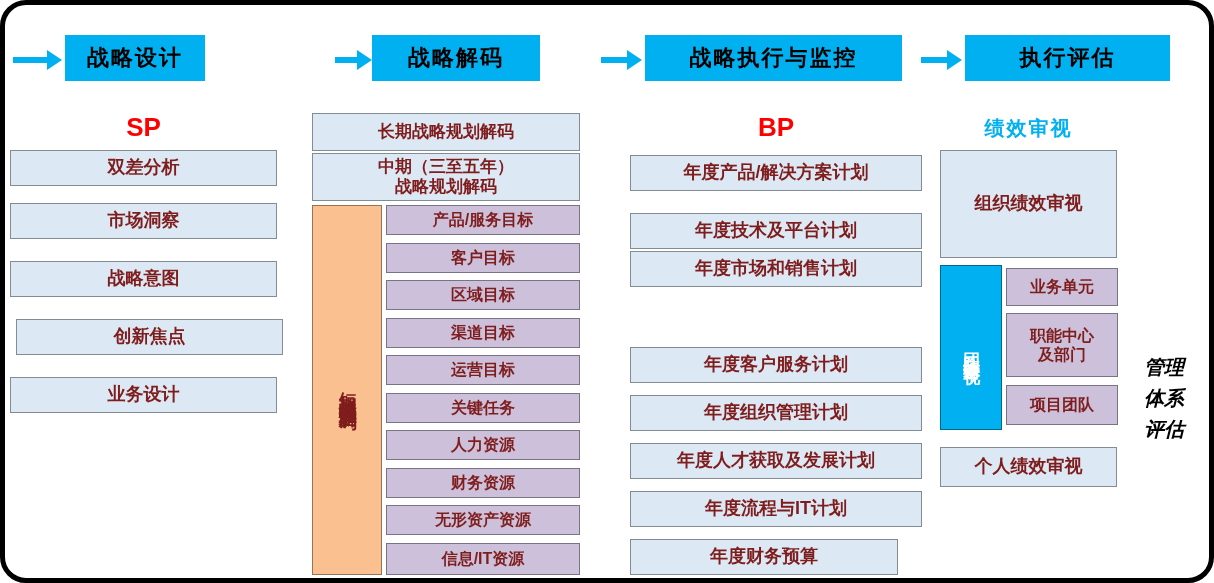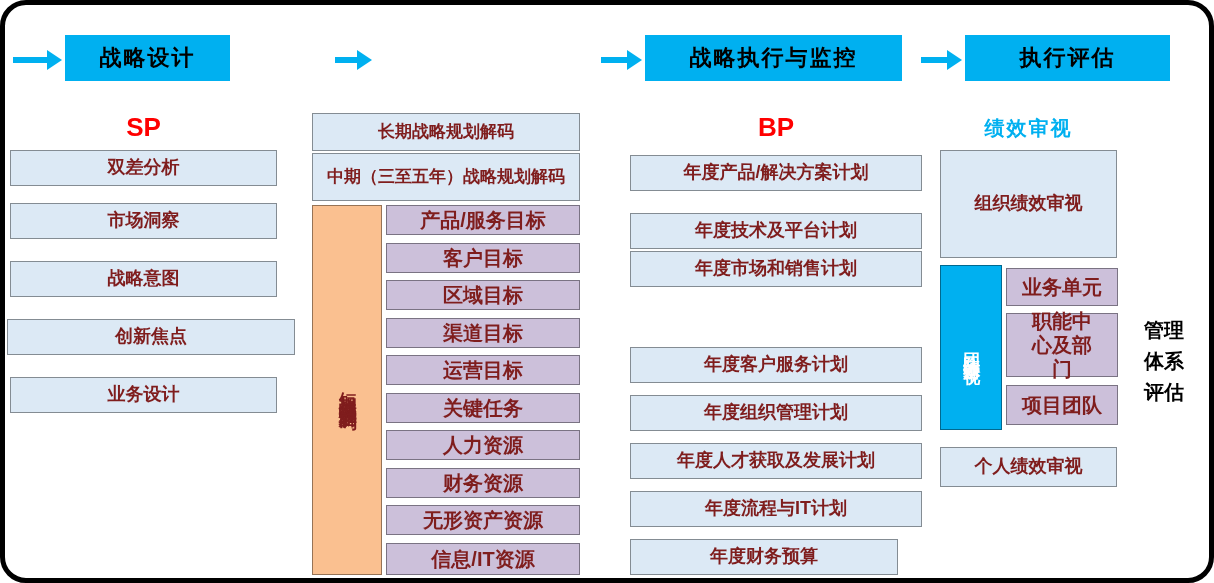--- a/index.html
+++ b/index.html
@@ -32,60 +32,61 @@
   }
   .box {
     position:absolute; box-sizing:border-box;
     display:flex; align-items:center; justify-content:center;
     text-align:center; color:#7f1d1d;
     font-size:18px; font-weight:700;
     border:1px solid rgba(0,0,0,0.40);
     line-height:1.2;
   }
   .lb { background:#DCE9F5; }
-  .pu { background:#CCC0DA; font-size:20px; }
+  .pu { background:#CCC0DA; font-size:16px; }
   .or { background:#FAC090; }
   .bl { background:#00B0F0; color:#ffffff; }
   .col-title {
     position:absolute; text-align:center; font-weight:700;
     display:flex; align-items:center; justify-content:center;
   }
   .red   { color:#FF0000; font-size:26px; }
   .cyan  { color:#00B0F0; font-size:20px; letter-spacing:2px; }
   .vtext {
     writing-mode:vertical-lr; text-orientation:upright;
     letter-spacing:3px;
   }
-  .twoline { flex-direction:row; font-size:17px; }
+  .twoline { flex-direction:column; font-size:17px; }
   .sys {
-    position:absolute; display:flex; align-items:flex-start; justify-content:center;
+    position:absolute; display:flex; align-items:flex-end; justify-content:center;font-style:italic;
   }
   .sys-inner {
     width:44px; font-size:20px; font-weight:700;
     word-break:break-all; line-height:1.55; text-align:center; color:#000;
   }
 </style>
 </head>
 <body>
 
 <div class="frame">
 
   <div class="flow-arrow" style="left:8px;width:34px"></div>
-  <div class="phase" style="left:60px;width:165px">战略设计</div>
+  <div class="phase" style="left:60px;width:140px">战略设计</div>
   <div class="flow-arrow" style="left:330px;width:22px"></div>
+  <div class="phase" style="left:367px;width:168px">战略解码</div>
   <div class="flow-arrow" style="left:596px;width:26px"></div>
   <div class="phase" style="left:640px;width:257px">战略执行与监控</div>
   <div class="flow-arrow" style="left:916px;width:26px"></div>
   <div class="phase" style="left:960px;width:205px">执行评估</div>
 
   <div class="col-title red" style="left:5px;top:105px;width:267px;height:34px">SP</div>
   <div class="box lb" style="left:5px;top:145px;width:267px;height:36px">双差分析</div>
   <div class="box lb" style="left:5px;top:198px;width:267px;height:36px">市场洞察</div>
   <div class="box lb" style="left:5px;top:256px;width:267px;height:36px">战略意图</div>
-  <div class="box lb" style="left:2px;top:314px;width:288px;height:36px">创新焦点</div>
+  <div class="box lb" style="left:11px;top:314px;width:267px;height:36px">创新焦点</div>
   <div class="box lb" style="left:5px;top:372px;width:267px;height:36px">业务设计</div>
 
   <div class="box lb" style="left:307px;top:108px;width:268px;height:38px;font-size:17px">长期战略规划解码</div>
   <div class="box lb twoline" style="left:307px;top:148px;width:268px;height:48px">
     <span>中期（三至五年）</span>
     <span>战略规划解码</span>
   </div>
   <div class="box or" style="left:307px;top:200px;width:70px;height:370px">
     <span class="vtext">短期战略规划解码</span>
   </div>

